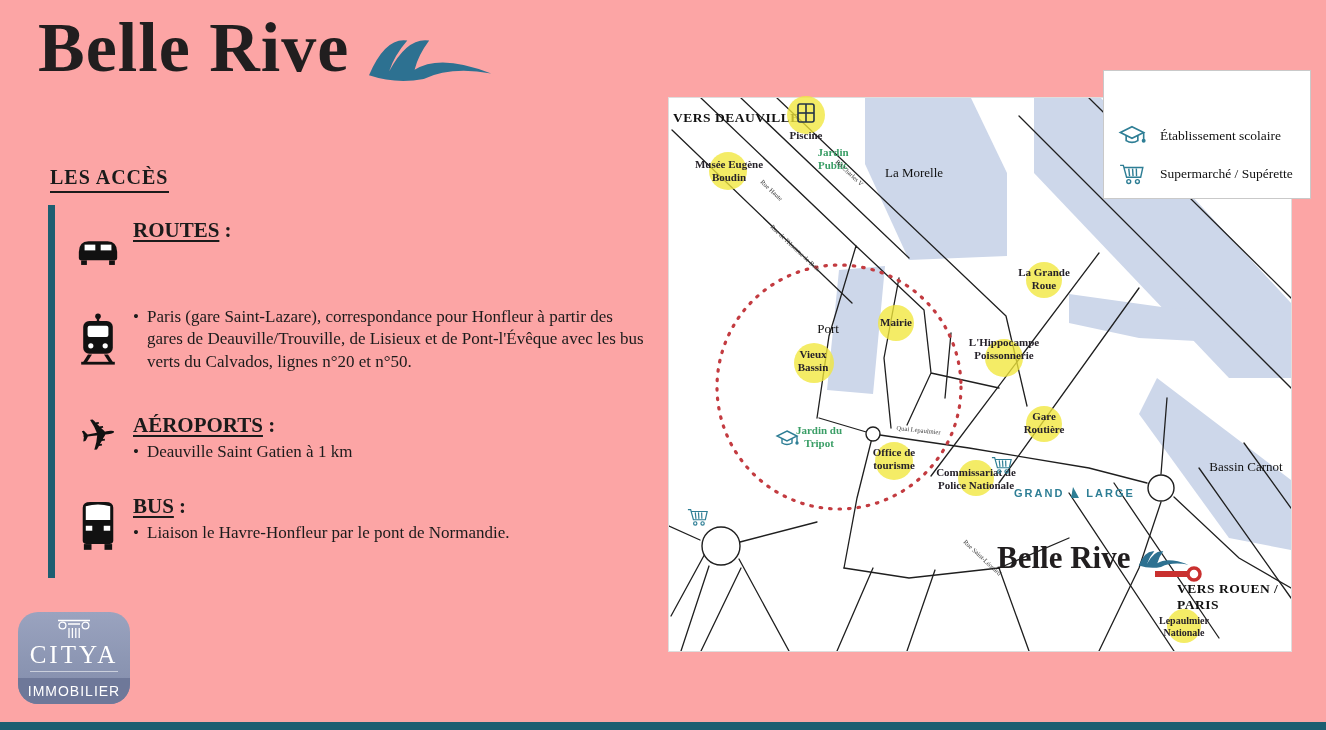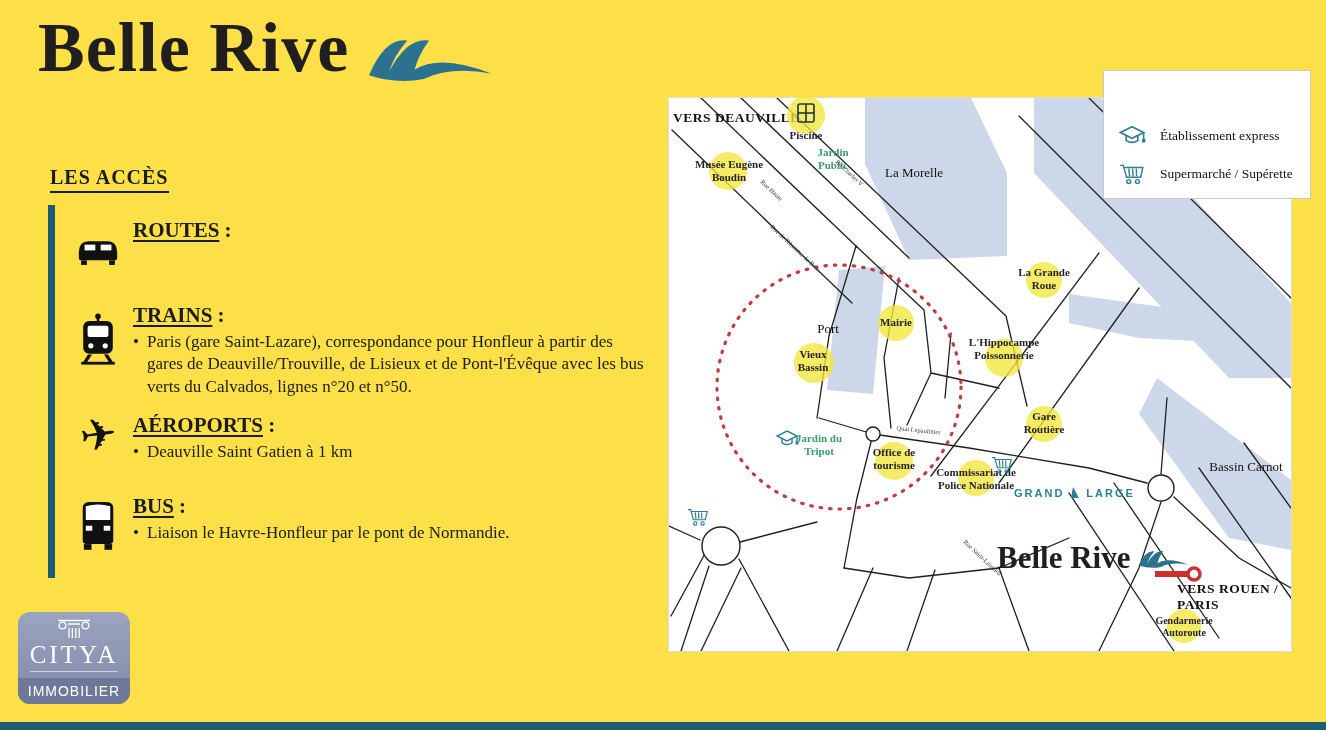--- a/index.html
+++ b/index.html
@@ -1,16 +1,16 @@
 <!DOCTYPE html>
 <html><head>
 <meta charset="utf-8">
 <style>
   html,body{margin:0;padding:0;background:#ffffff;}
-  .page{position:relative;width:1326px;height:730px;background:#fde047;overflow:hidden;
+  .page{position:relative;width:1326px;height:730px;background:#fca5a5;overflow:hidden;
         font-family:"Liberation Serif", serif;color:#1b1b1b;}
 
   
   .brand-title{position:absolute;left:38px;top:8px;display:flex;align-items:center;gap:18px;}
   .brand-title h1{margin:0;font-size:70px;font-weight:700;letter-spacing:1px;color:#211e1f;}
   .wave-big{margin-top:18px;}
 
   
   .acces-heading{position:absolute;left:50px;top:166px;font-size:20px;font-weight:700;
                  letter-spacing:1px;border-bottom:2px solid #1b1b1b;padding-bottom:2px;}
@@ -19,21 +19,21 @@
   .section .icon-slot{position:absolute;left:-60px;top:2px;width:50px;text-align:center;}
   .sec-title{font-size:21px;font-weight:700;}
   .sec-title .t{text-decoration:underline;text-underline-offset:3px;}
   .sec-items{margin:3px 0 0 0;padding:0;list-style:none;font-size:17px;line-height:1.32;}
   .sec-items li{padding-left:14px;position:relative;}
   .sec-items li::before{content:"•";position:absolute;left:0;top:0;}
   .plane-glyph{font-family:"DejaVu Sans", sans-serif;font-size:44px;line-height:1;
                display:inline-block;transform:rotate(-8deg);color:#111;}
 
   
-  .citya{position:absolute;left:18px;top:612px;width:112px;height:92px;border-radius:12px;
+  .citya{position:absolute;left:18px;top:612px;width:112px;height:92px;border-radius:20px;
          background:linear-gradient(#9aa3bf 0%,#8undefined 0%,#8c96b3 60%,#828cab 100%);
          background:linear-gradient(#9aa3bf 0%,#8c96b3 55%,#828cab 100%);
          overflow:hidden;text-align:center;}
   .citya .cap{margin-top:6px;}
   .citya .name{color:#ffffff;font-size:25px;letter-spacing:3px;font-weight:400;line-height:1;margin-top:-2px;}
   .citya .rule{width:78%;height:1px;background:rgba(255,255,255,.55);margin:4px auto 0 auto;}
   .citya .band{position:absolute;left:0;right:0;bottom:0;height:26px;background:#6e7899;
                color:#fff;font-family:Liberation Sans, sans-serif;font-size:14px;
                letter-spacing:1px;line-height:26px;}
 
@@ -101,21 +101,20 @@
         <rect x="9.4" y="2.4" width="1.2" height="2" fill="#111"></rect>
         <rect x="2.6" y="4" width="14.8" height="16.4" rx="3" fill="#111"></rect>
         <rect x="4.8" y="6.4" width="10.4" height="5.6" rx="1" fill="#fff"></rect>
         <circle cx="6.4" cy="16.4" r="1.3" fill="#fff"></circle>
         <circle cx="13.6" cy="16.4" r="1.3" fill="#fff"></circle>
         <path d="M5 20.8 L2 25.4 L4 25.4 L7 20.8 Z" fill="#111"></path>
         <path d="M15 20.8 L18 25.4 L16 25.4 L13 20.8 Z" fill="#111"></path>
         <rect x="1.6" y="24.4" width="16.8" height="1.4" fill="#111"></rect>
       </svg>
     </span>
-    <div class="sec-title"><span class="t">TRAINS</span> <span>:</span></div>
     <ul class="sec-items">
       <li>Paris (gare Saint-Lazare), correspondance pour Honfleur à partir des gares de Deauville/Trouville, de Lisieux et de Pont-l'Évêque avec les bus verts du Calvados, lignes n°20 et n°50.</li>
     </ul>
   </div>
 
   <div class="section" style="top:413px">
     <span class="icon-slot" style="top:0px">
       <span class="plane-glyph">✈</span>
     </span>
     <div class="sec-title"><span class="t">AÉROPORTS</span> <span>:</span></div>
@@ -206,21 +205,21 @@
     <span class="street" style="left:298px;top:440px;transform:rotate(43deg)">Rue Saint-Léonard</span>
 
     <div class="mlabel bold-label" style="left:4px;top:12px;width:130px;text-align:left;">VERS DEAUVILLE</div>
     <div class="mlabel bold-label" style="left:508px;top:483px;width:112px;text-align:left;">VERS ROUEN / PARIS</div>
 
     <div class="mlabel black-label" style="left:205px;top:68px;width:80px;">La Morelle</div>
     <div class="mlabel black-label" style="left:134px;top:224px;width:50px;">Port</div>
     <div class="mlabel black-label" style="left:533px;top:362px;width:88px;">Bassin Carnot</div>
 
     <div class="mlabel park" style="left:138px;top:48px;width:52px;">Jardin Public</div>
-    <div class="mlabel park" style="left:122px;top:334px;width:56px;">Jardin du Tripot</div>
+    <div class="mlabel park" style="left:122px;top:326px;width:56px;">Jardin du Tripot</div>
 
     <div class="mlabel poi" style="left:113px;top:31px;width:48px;">
       <span class="dot" style="left:5px;top:-33px;width:38px;height:38px;"></span>
       <svg class="map-icon" style="left:13px;top:-27px;" width="22" height="24" viewBox="0 0 22 24" fill="none" stroke="#243447" stroke-width="1.6">
         <rect x="3" y="2" width="16" height="18" rx="2"></rect>
         <line x1="11" y1="2" x2="11" y2="20"></line>
         <line x1="3" y1="11" x2="19" y2="11"></line>
       </svg>
       <span class="poi-label">Piscine</span>
     </div>
@@ -260,21 +259,21 @@
       <span class="poi-label">Office de tourisme</span>
     </div>
 
     <div class="mlabel poi" style="left:252px;top:368px;width:110px;">
       <span class="dot" style="left:37px;top:-6px;width:36px;height:36px;"></span>
       <span class="poi-label">Commissariat de Police Nationale</span>
     </div>
 
     <div class="mlabel poi" style="left:478px;top:517px;width:74px;font-size:10px;">
       <span class="dot" style="left:20px;top:-6px;width:34px;height:34px;"></span>
-      <span class="poi-label">Gendarmerie Autoroute</span>
+      <span class="poi-label">Lepaulmier Nationale</span>
     </div>
 
     <svg class="map-icon" style="left:106px;top:330px;" width="24" height="22" viewBox="0 0 24 20" fill="none" stroke="#2e7e95" stroke-width="1.4">
       <polygon points="12,2 22,7 12,12 2,7"></polygon>
       <path d="M7 9.5 V14 Q12 17 17 14 V9.5"></path>
       <line x1="22" y1="7" x2="22" y2="13"></line>
       <circle cx="22" cy="14" r="1" fill="#2e7e95"></circle>
     </svg>
     <svg class="map-icon" style="left:18px;top:408px;" width="22" height="22" viewBox="0 0 24 22" fill="none" stroke="#2e7e95" stroke-width="1.3">
       <path d="M1 3 L4 3 L7 14 L20 14 L22 5 L4.5 5"></path>
@@ -312,21 +311,21 @@
   <div class="legend">
     <div class="row" style="top:46px;">
       <span class="ic">
         <svg width="28" height="26" viewBox="0 0 24 20" fill="none" stroke="#2e7e95" stroke-width="1.4">
           <polygon points="12,2 22,7 12,12 2,7"></polygon>
           <path d="M7 9.5 V14 Q12 17 17 14 V9.5"></path>
           <line x1="22" y1="7" x2="22" y2="13"></line>
           <circle cx="22" cy="14" r="1" fill="#2e7e95"></circle>
         </svg>
       </span>
-      <span class="lab">Établissement express</span>
+      <span class="lab">Établissement scolaire</span>
     </div>
     <div class="row" style="top:84px;">
       <span class="ic">
         <svg width="26" height="26" viewBox="0 0 24 22" fill="none" stroke="#2e7e95" stroke-width="1.3">
           <path d="M1 3 L4 3 L7 14 L20 14 L22 5 L4.5 5"></path>
           <line x1="9" y1="6" x2="9.8" y2="13"></line>
             <line x1="12.5" y1="6" x2="13" y2="13"></line>
             <line x1="16" y1="6" x2="16.2" y2="13"></line>
           <circle cx="9" cy="18" r="1.8"></circle>
             <circle cx="17" cy="18" r="1.8"></circle>

